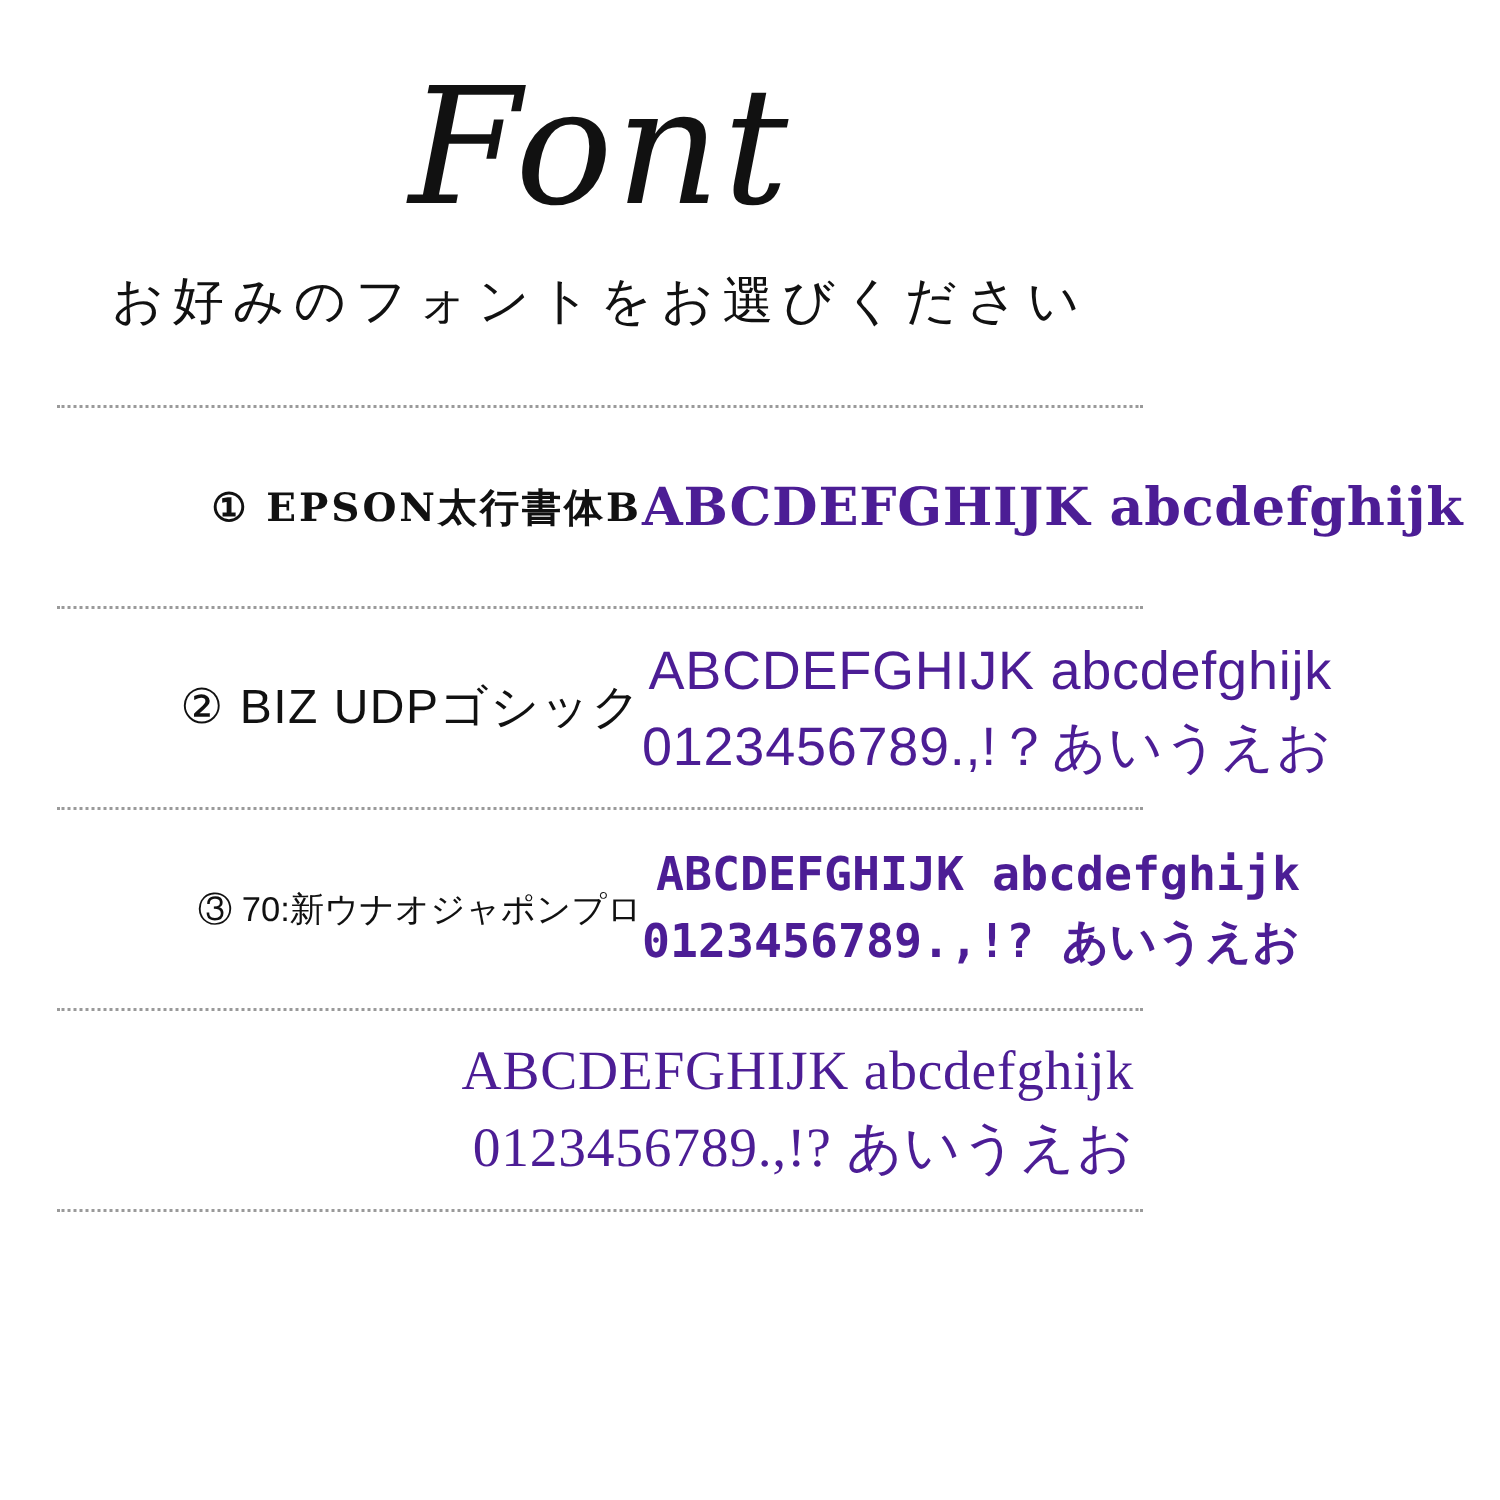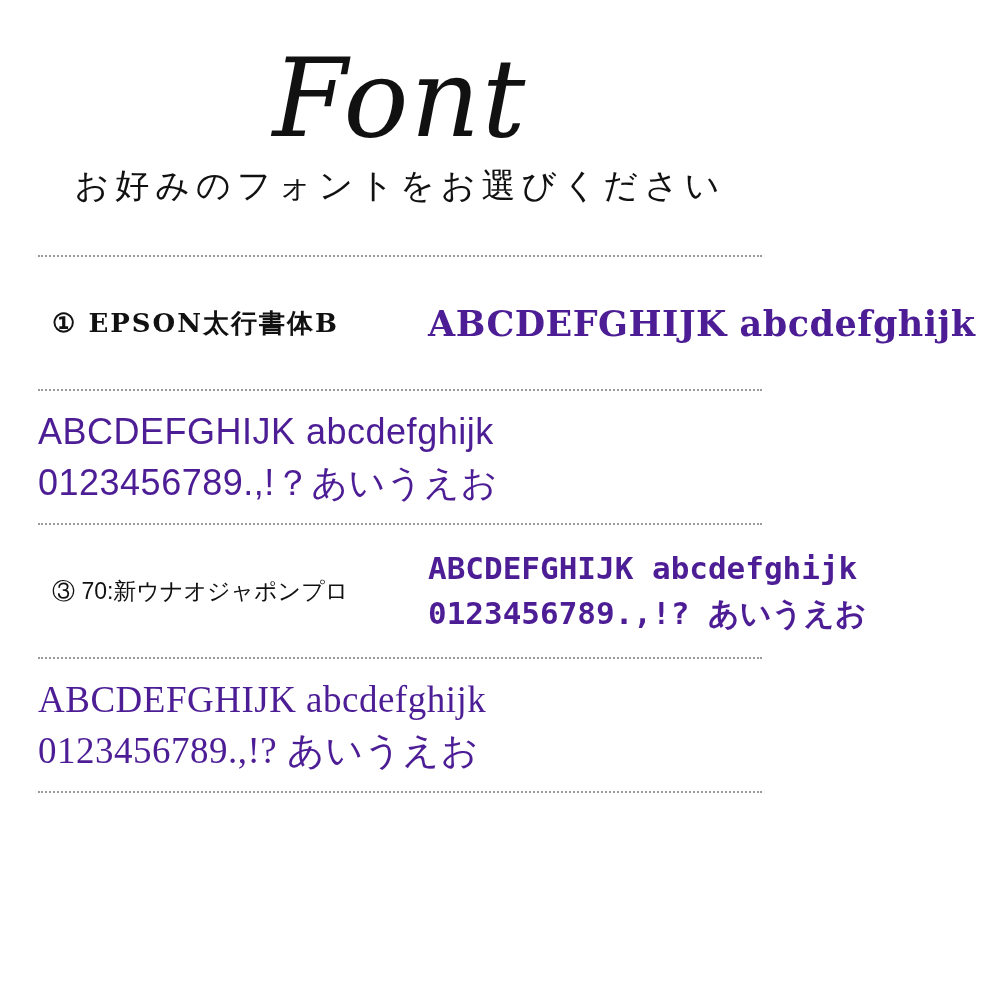--- a/index.html
+++ b/index.html
@@ -29,21 +29,21 @@
   .title-script {
     font-family: "DejaVu Serif", serif;
     font-style: italic;
     font-weight: 400;
     font-size: 108px;
     line-height: 1.05;
     letter-spacing: 2px;
     color: #111111;
   }
   .subtitle {
-    margin-top: 8px;
+    margin-top: 23px;
     font-family: "DejaVu Serif", serif;
     font-size: 34px;
     letter-spacing: 6px;
     color: #111111;
   }
 
   
   .divider {
     margin: 0 38px;
     border-top: 2px dotted #9a9a9a;
@@ -54,20 +54,21 @@
   
   .rows {
     margin-top: 0;
   }
   .font-row {
     display: flex;
     align-items: center;
     min-height: 132px;
     padding: 4px 38px;
     box-sizing: border-box;
+    text-align: right;
   }
   .row-name {
     width: 390px;
     flex: 0 0 390px;
     font-size: 27px;
     color: #111111;
     padding-left: 14px;
     box-sizing: border-box;
     white-space: nowrap;
   }
@@ -157,20 +158,24 @@
         <span>EPSON太行書体B</span>
       </div>
       <div class="row-sample">
         <div class="sample-line">ABCDEFGHIJK abcdefghijk</div>
       </div>
     </div>
 
     <div class="divider"></div>
 
     <div class="font-row row-2">
+      <div class="row-name">
+        <span>②</span>
+        <span>BIZ UDPゴシック</span>
+      </div>
       <div class="row-sample">
         <div class="sample-line">ABCDEFGHIJK abcdefghijk</div>
         <div class="sample-line">0123456789.,!？あいうえお</div>
       </div>
     </div>
 
     <div class="divider"></div>
 
     <div class="font-row row-3">
       <div class="row-name">

